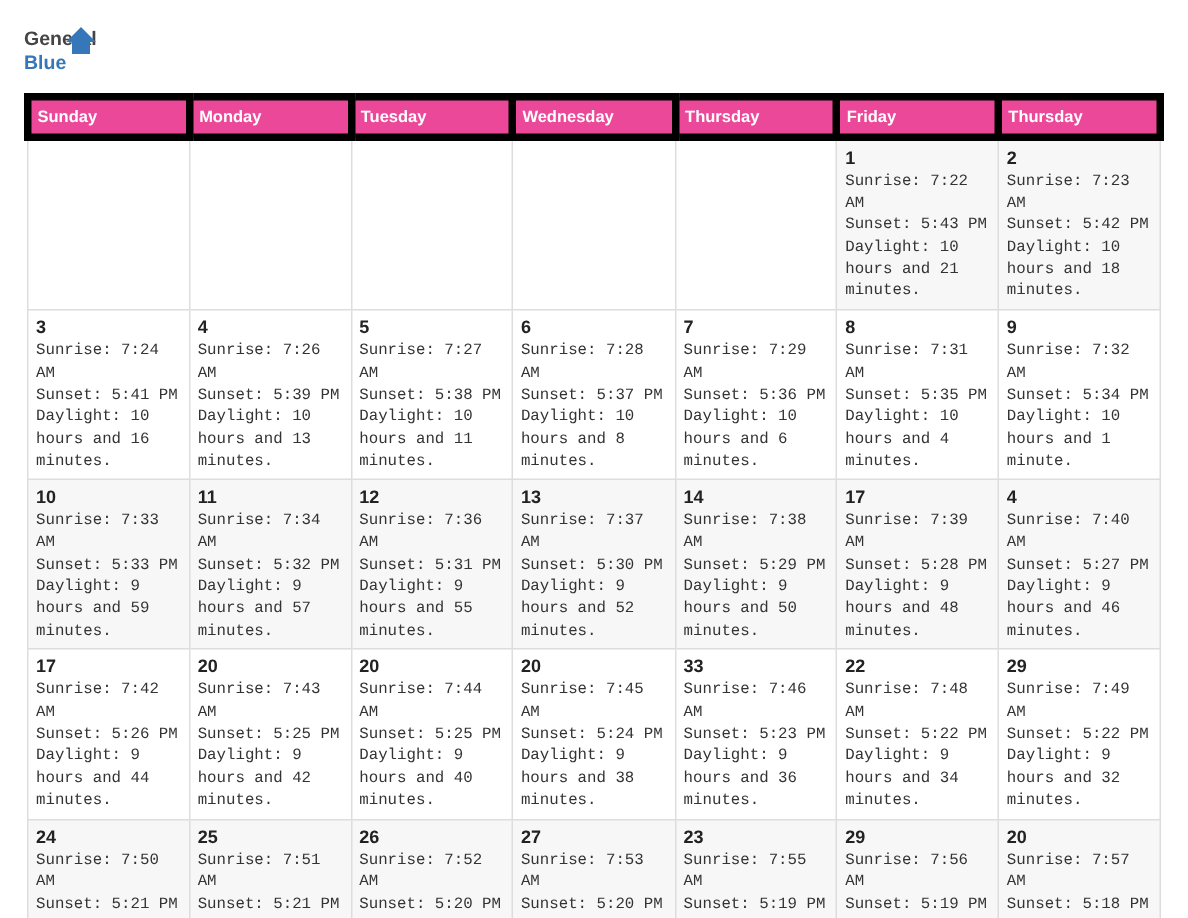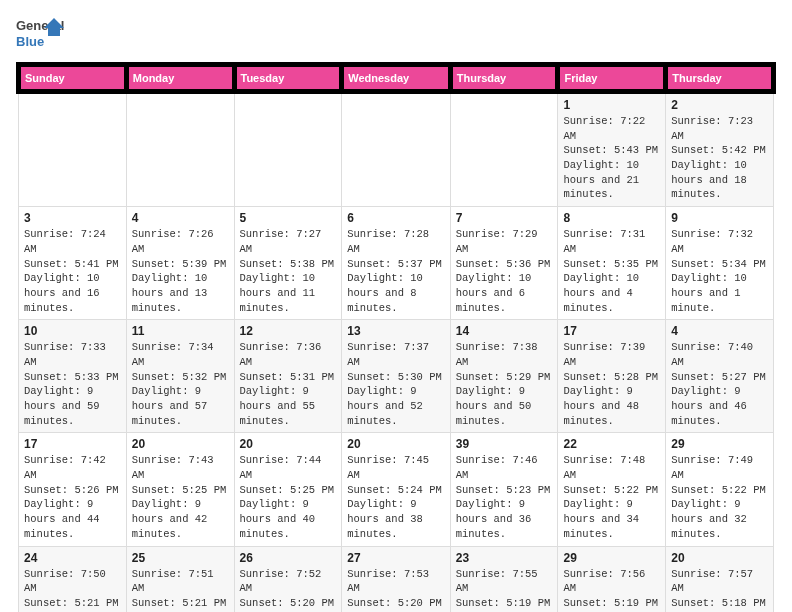--- a/index.html
+++ b/index.html
@@ -199,21 +199,21 @@
           </td>
           <td>
             <div class="day-num">20</div>
             <div class="day-info">Sunrise: 7:44 AM<br>Sunset: 5:25 PM<br>Daylight: 9 hours and 40 minutes.</div>
           </td>
           <td>
             <div class="day-num">20</div>
             <div class="day-info">Sunrise: 7:45 AM<br>Sunset: 5:24 PM<br>Daylight: 9 hours and 38 minutes.</div>
           </td>
           <td>
-            <div class="day-num">39</div>
+            <div class="day-num">33</div>
             <div class="day-info">Sunrise: 7:46 AM<br>Sunset: 5:23 PM<br>Daylight: 9 hours and 36 minutes.</div>
           </td>
           <td>
             <div class="day-num">22</div>
             <div class="day-info">Sunrise: 7:48 AM<br>Sunset: 5:22 PM<br>Daylight: 9 hours and 34 minutes.</div>
           </td>
           <td>
             <div class="day-num">29</div>
             <div class="day-info">Sunrise: 7:49 AM<br>Sunset: 5:22 PM<br>Daylight: 9 hours and 32 minutes.</div>
           </td>

